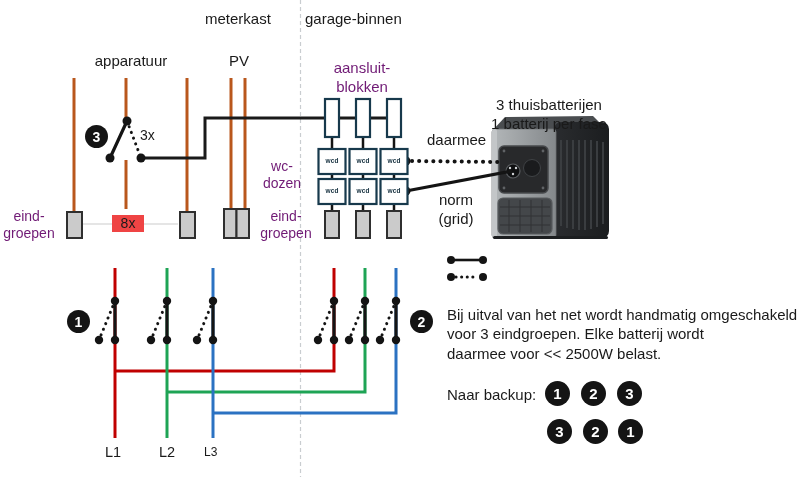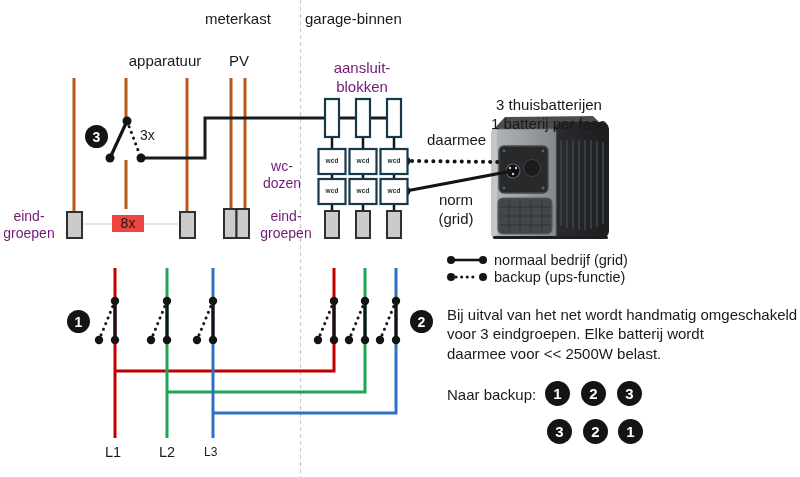--- a/index.html
+++ b/index.html
@@ -177,21 +177,21 @@
   <g>
     <circle cx="451" cy="277" r="4" fill="#141414"></circle>
     <line x1="456" y1="277" x2="478" y2="277" stroke="#141414" stroke-width="3" stroke-dasharray="0.1 5.5" stroke-linecap="round"></line>
     <circle cx="483" cy="277" r="4" fill="#141414"></circle>
   </g>
 </svg>
 
 <div class="lbl rt" style="left:205px;top:9px;width:86px;">meterkast</div>
 <div class="lbl" style="left:305px;top:9px;">garage-binnen</div>
 
-<div class="lbl ctr" style="left:92px;top:51px;width:78px;margin-left:34px;">apparatuur</div>
+<div class="lbl ctr" style="left:92px;top:51px;width:78px;">apparatuur</div>
 <div class="lbl ctr" style="left:224px;top:51px;width:30px;">PV</div>
 <div class="lbl ctr gray" style="left:320px;top:58px;width:84px;">aansluit-
 blokken</div>
 
 <div class="lbl sm" style="left:140px;top:127px;">3x</div>
 <div class="lbl sm ctr" style="left:112px;top:215px;width:32px;background:#ef4444;">8x</div>
 
 <div class="lbl sm ctr gray" style="left:0px;top:208px;width:58px;">eind-
 groepen</div>
 <div class="lbl sm ctr gray" style="left:256px;top:158px;width:52px;">wc-
@@ -205,22 +205,20 @@
 <div class="wcdlbl" style="left:319px;top:187px;">wcd</div>
 <div class="wcdlbl" style="left:350px;top:187px;">wcd</div>
 <div class="wcdlbl" style="left:381px;top:187px;">wcd</div>
 
 <div class="lbl" style="left:427px;top:130px;">daarmee</div>
 <div class="lbl ctr" style="left:430px;top:190px;width:52px;">norm
 (grid)</div>
 <div class="lbl ctr cap" style="left:478px;top:71px;width:142px;">3 thuisbatterijen
 1 batterij per fase</div>
 
-<div class="lbl" style="left:494px;top:251px;font-size:14.5px;">normaal bedrijf (grid)</div>
-<div class="lbl" style="left:494px;top:268px;font-size:14.5px;">backup (ups-functie)</div>
 
 <div class="lbl" style="left:447px;top:305px;line-height:19.3px;">Bij uitval van het net wordt handmatig omgeschakeld
 voor 3 eindgroepen. Elke batterij wordt
 daarmee voor &lt;&lt; 2500W belast.</div>
 
 <div class="lbl" style="left:447px;top:385px;">Naar backup:</div>
 
 <div class="lbl" style="left:105px;top:443px;width:24px;font-size:14.5px;">L1</div>
 <div class="lbl" style="left:159px;top:443px;width:24px;font-size:14.5px;">L2</div>
 <div class="lbl" style="left:204px;top:443px;width:24px;font-size:12px;">L3</div>

